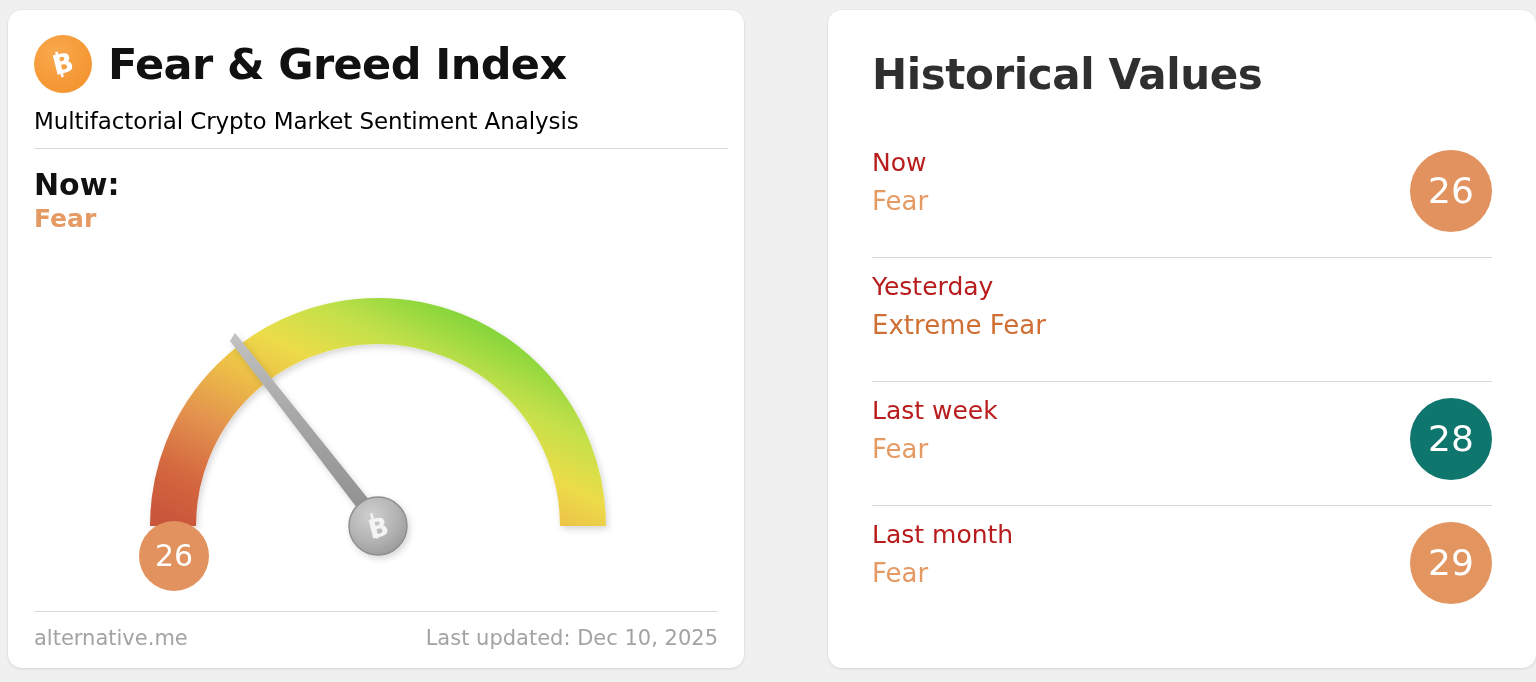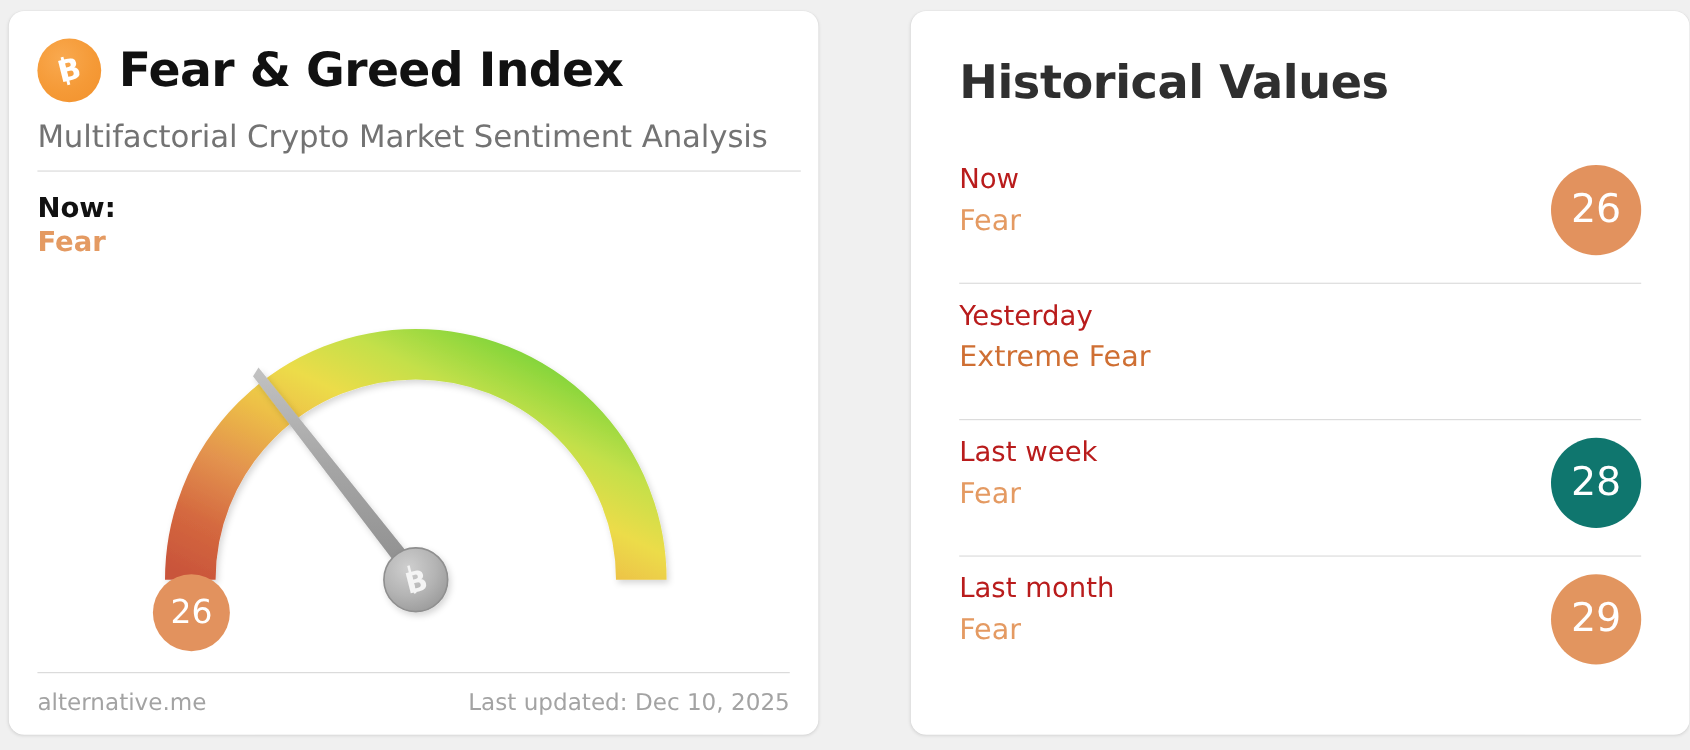--- a/index.html
+++ b/index.html
@@ -69,37 +69,37 @@
     font-size: 43px;
     font-weight: bold;
     color: #111111;
     letter-spacing: -0.6px;
     line-height: 1;
     white-space: nowrap;
   }
 
   .subtitle {
     margin-top: 14px;
-    font-size: 28px;
-    color: #737373;
+    font-size: 23px;
+    color: #000000;
     letter-spacing: -0.1px;
     white-space: nowrap;
   }
 
   .divider {
     margin-top: 14px;
     height: 1px;
     background: #d8d8d8;
     width: 694px;
   }
 
   
   .now-block { margin-top: 18px; }
   .now-label {
-    font-size: 25px;
+    font-size: 30px;
     font-weight: bold;
     color: #111111;
     line-height: 1.22;
     margin-top: 12px;
   }
   .now-value {
     font-size: 25px;
     font-weight: bold;
     color: #e49a62;
     line-height: 1.22;

